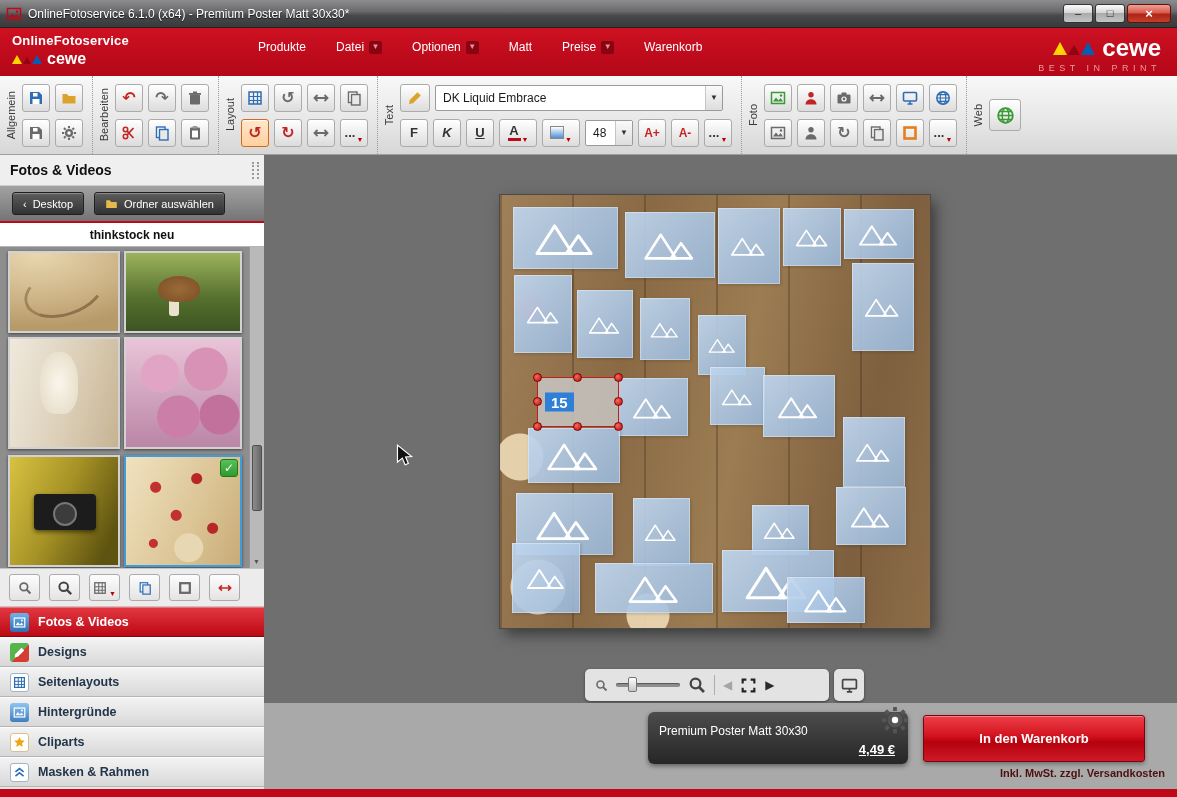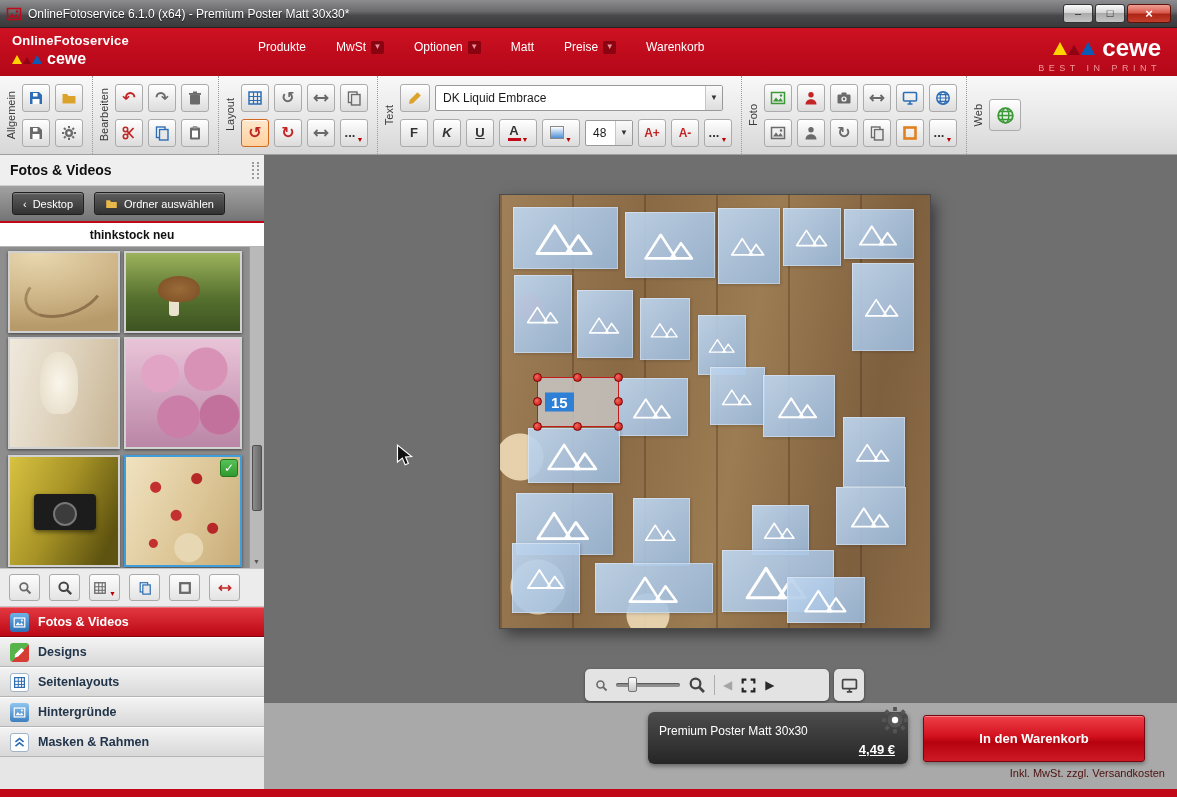--- a/index.html
+++ b/index.html
@@ -156,21 +156,21 @@
   .bottom-strip{position:absolute;left:0;top:548px;width:913px;height:86px;background:#a9a9a9;}
   .price-panel{position:absolute;left:384px;top:557px;width:260px;height:52px;background:linear-gradient(#4c4c4c,#262626);border-radius:6px;box-shadow:0 2px 5px rgba(0,0,0,.45);color:#fff;z-index:2;}
   .price-panel .pname{position:absolute;left:11px;top:12px;font-size:12px;}
   .price-panel .pprice{position:absolute;right:13px;bottom:7px;font-size:13px;font-weight:bold;text-decoration:underline;}
   .panel-gear{position:absolute;left:616px;top:550px;width:30px;height:30px;color:#555;z-index:3;}
   .panel-gear .ic{width:30px;height:30px;}
   .cart-btn{position:absolute;left:659px;top:560px;width:222px;height:47px;border-radius:3px;border:1px solid #7a0410;
     background:linear-gradient(#ee3f48,#d2121e 45%,#b5020e 58%,#cd1a26);
     color:#fff;font-weight:bold;font-size:13px;display:flex;align-items:center;justify-content:center;
     box-shadow:inset 0 1px 0 rgba(255,255,255,.35),0 2px 4px rgba(0,0,0,.35);z-index:2;}
-  .vat{position:absolute;right:12px;top:612px;font-size:11px;color:#4d1010;font-weight:normal;}
+  .vat{position:absolute;right:12px;top:612px;font-size:11px;color:#4d1010;font-weight:bold;}
 
   .red-strip{position:absolute;left:0;top:789px;width:100%;height:8px;background:#c00818;}
   .cursor{position:absolute;left:396px;top:444px;z-index:60;}
 </style>
 </head>
 <body>
 
 <svg width="0" height="0" style="position:absolute">
   <defs>
     <symbol id="i-floppy" viewBox="0 0 16 16">
@@ -286,21 +286,21 @@
             <i class="b"></i>
           </span>
         <span>cewe</span>
       </div>
     </div>
     <div class="menu-items">
       <div class="menu-item">
           <span>Produkte</span>
         </div>
       <div class="menu-item">
-          <span>MwSt</span>
+          <span>Datei</span>
           <span class="ddm">▼</span>
         </div>
       <div class="menu-item">
           <span>Optionen</span>
           <span class="ddm">▼</span>
         </div>
       <div class="menu-item">
           <span>Matt</span>
         </div>
       <div class="menu-item">
@@ -665,20 +665,28 @@
       </div>
       <div class="nav-item">
         <span class="nav-ic ni-backgrounds">
             <svg class="ic">
               <use href="#i-image"></use>
             </svg>
           </span>
         <span>Hintergründe</span>
       </div>
       <div class="nav-item">
+        <span class="nav-ic ni-cliparts">
+            <svg class="ic">
+              <use href="#i-star"></use>
+            </svg>
+          </span>
+        <span>Cliparts</span>
+      </div>
+      <div class="nav-item">
         <span class="nav-ic ni-masks">
             <svg class="ic">
               <use href="#i-chevup"></use>
             </svg>
           </span>
         <span>Masken &amp; Rahmen</span>
       </div>
     </div>
   </div>
 

